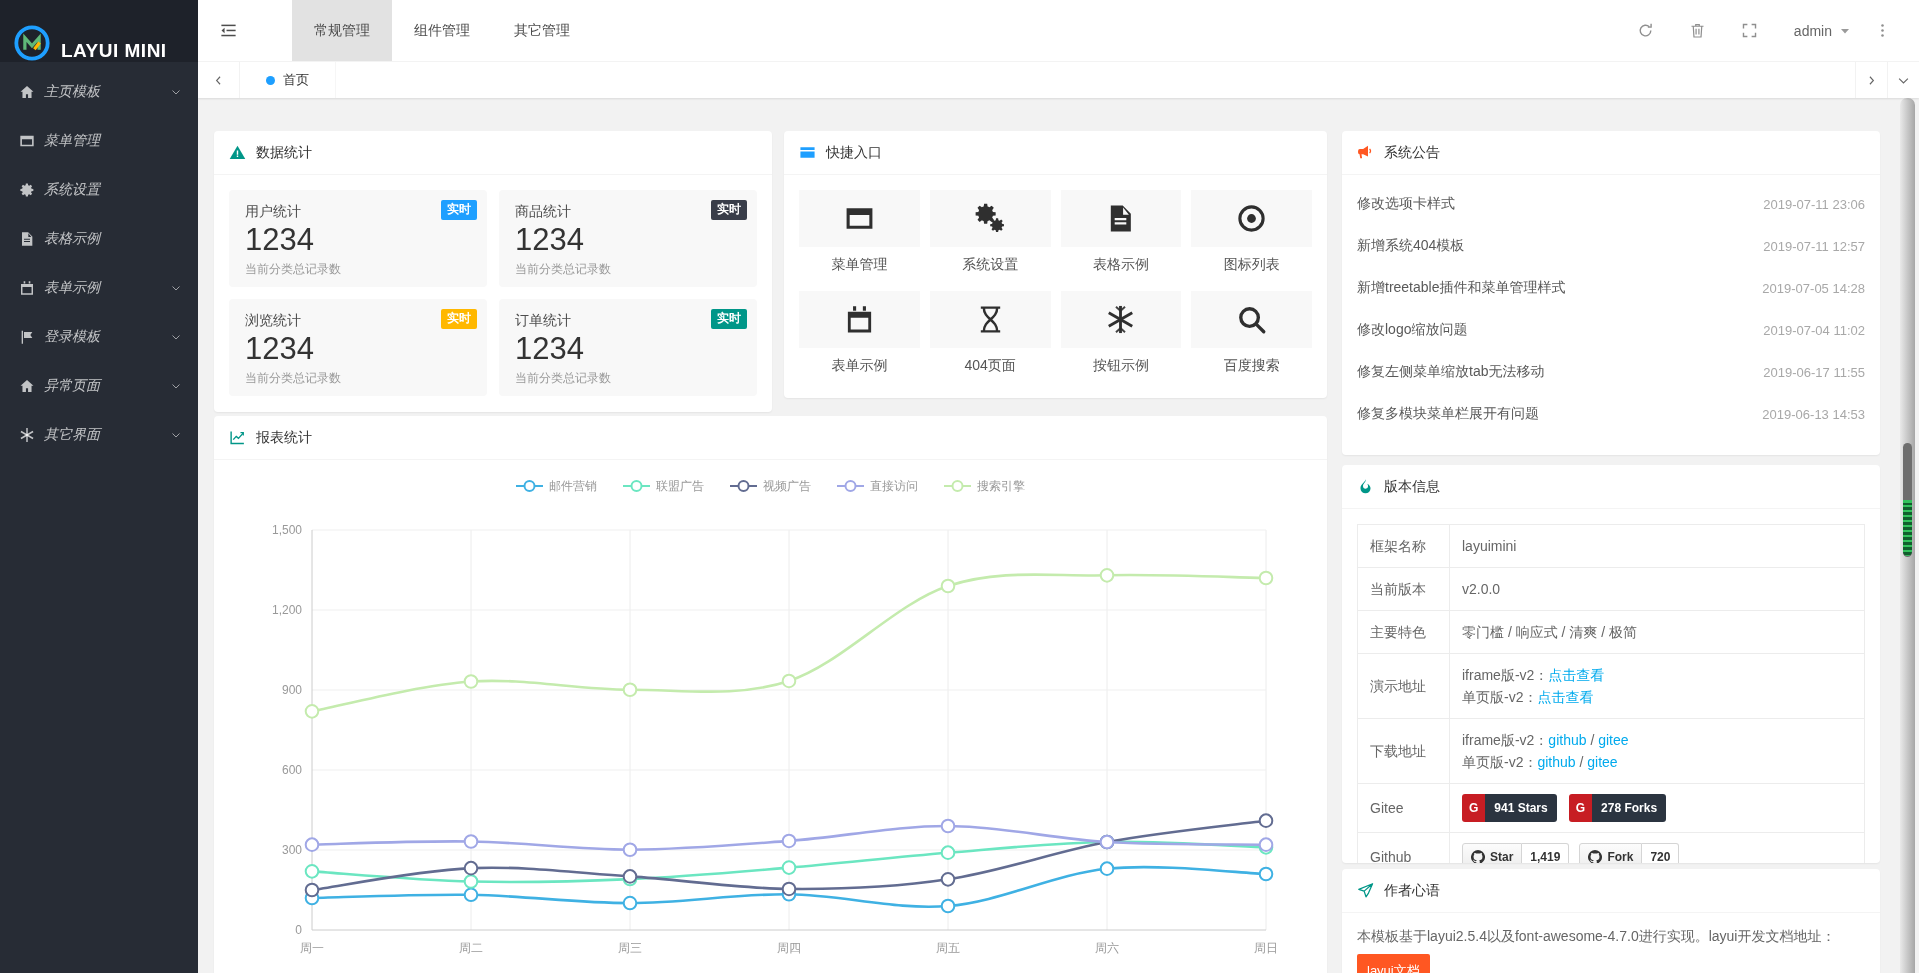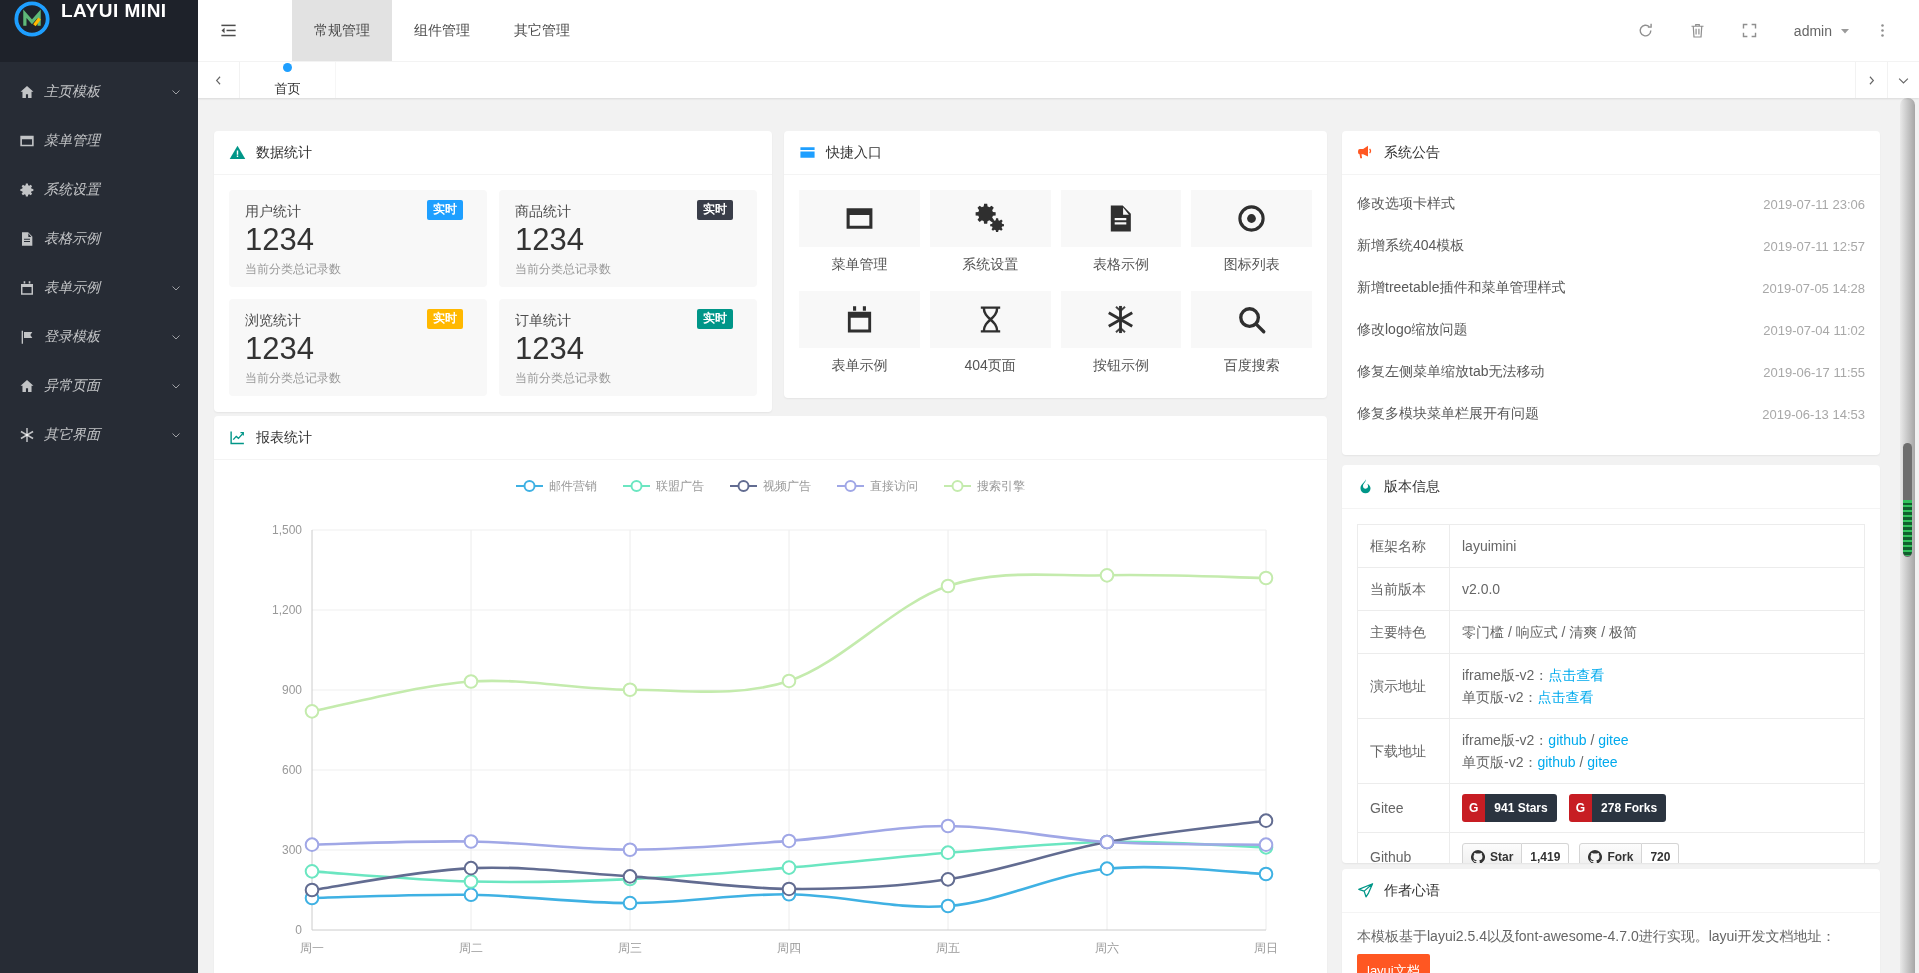--- a/index.html
+++ b/index.html
@@ -3,21 +3,21 @@
 <meta charset="utf-8">
 <style>
   *{box-sizing:border-box;margin:0;padding:0;}
   html,body{width:1919px;height:973px;overflow:hidden;}
   body{font-family:"Liberation Sans","DejaVu Sans",sans-serif;background:#f2f2f2;font-size:14px;color:#333;}
   svg{display:block;width:100%;height:100%;}
   #app{position:relative;width:1919px;height:973px;overflow:hidden;}
 
   
   .sidebar{position:absolute;left:0;top:0;width:198px;height:100%;background:#272c35;z-index:5;}
-  .logo-bar{height:62px;background:#1e222a;display:flex;align-items:flex-start;padding-left:13px;gap:10px;}
+  .logo-bar{height:62px;background:#1e222a;display:flex;align-items:flex-end;padding-left:13px;gap:10px;}
   .logo-mark{width:38px;height:38px;flex:none;}
   .logo-text{color:#fff;font-size:19px;font-weight:bold;letter-spacing:.5px;white-space:nowrap;}
   .side-nav{padding-top:5px;}
   .menu-item{display:flex;align-items:center;height:49px;padding:0 16px 0 19px;color:rgba(255,255,255,.72);font-size:14px;cursor:pointer;font-style:italic;}
   .mi-icon{width:16px;height:16px;margin-right:9px;flex:none;}
   .mi-label{flex:1;}
   .mi-caret{width:12px;height:12px;opacity:.85;}
 
   
   .header{position:absolute;left:198px;top:0;right:0;height:62px;background:#fff;display:flex;align-items:stretch;border-bottom:1px solid #f3f3f3;z-index:4;}
@@ -29,38 +29,38 @@
   .header-right{margin-left:auto;display:flex;align-items:center;padding-right:20px;color:#8f8f8f;}
   .h-act{width:52px;display:flex;align-items:center;justify-content:center;cursor:pointer;}
   .h-act .ic{width:17px;height:17px;}
   .h-user{display:flex;align-items:center;gap:7px;color:#666;margin:0 14px 0 18px;cursor:pointer;}
   .h-user .ic{width:12px;height:12px;color:#9a9a9a;}
 
   
   .tabbar{position:absolute;left:198px;top:62px;right:0;height:36px;background:#fff;box-shadow:0 1px 2px rgba(0,0,0,.1);display:flex;align-items:stretch;z-index:3;}
   .tb-btn{width:42px;border-right:1px solid #f2f2f2;display:flex;align-items:center;justify-content:center;color:#666;cursor:pointer;}
   .tb-btn .ic,.tb-rbtn .ic{width:15px;height:15px;}
-  .tb-tab{width:96px;display:flex;align-items:center;justify-content:center;gap:8px;font-size:13px;color:#333;border-right:1px solid #f6f6f6;cursor:pointer;flex-direction:column;}
+  .tb-tab{width:96px;display:flex;align-items:center;justify-content:center;gap:8px;font-size:13px;color:#333;border-right:1px solid #f6f6f6;cursor:pointer;}
   .tb-dot{width:9px;height:9px;border-radius:50%;flex:none;}
   .tb-right{margin-left:auto;display:flex;}
   .tb-rbtn{width:32px;border-left:1px solid #f2f2f2;display:flex;align-items:center;justify-content:center;color:#666;cursor:pointer;}
 
   
   .content{position:absolute;left:198px;top:98px;width:1721px;height:875px;overflow:hidden;}
   .card{position:absolute;background:#fff;border-radius:4px;box-shadow:0 1px 2px rgba(0,0,0,.06);overflow:hidden;}
   .card-h{height:44px;display:flex;align-items:center;gap:10px;padding:0 15px;border-bottom:1px solid #f4f4f4;font-size:14px;color:#333;}
   .ch-icon{width:17px;height:17px;flex:none;}
 
   #card-stats{left:16px;top:33px;width:558px;height:281px;}
   .stats-body{padding:15px;display:grid;grid-template-columns:1fr 1fr;gap:12px;}
   .stat-box{position:relative;background:#f8f8f8;border-radius:4px;padding:13px 16px;height:97px;}
   .stat-label{font-size:14px;color:#4d4d4d;}
   .stat-value{font-size:31px;color:#333;margin-top:1px;line-height:1.15;}
   .stat-desc{font-size:12px;color:#999;margin-top:3px;}
-  .stat-badge{position:absolute;top:10px;right:24px;color:#fff;font-size:12px;font-weight:bold;padding:2px 6px;border-radius:2px;line-height:1.3;}
+  .stat-badge{position:absolute;top:10px;right:10px;color:#fff;font-size:12px;font-weight:bold;padding:2px 6px;border-radius:2px;line-height:1.3;}
 
   #card-quick{left:586px;top:33px;width:543px;height:267px;}
   .quick-body{padding:15px 15px 0;display:grid;grid-template-columns:repeat(4,1fr);column-gap:10px;}
   .q-cell{margin-bottom:7px;cursor:pointer;}
   .q-tile{height:57px;background:#f8f8f8;display:flex;align-items:center;justify-content:center;color:#2f2f2f;}
   .q-tile .ic{width:31px;height:31px;}
   .q-label{text-align:center;font-size:14px;color:#555;margin:9px 0 10px;}
 
   #card-report{left:16px;top:318px;width:1113px;height:650px;}
   .legend{display:flex;justify-content:center;gap:26px;margin-top:16px;height:20px;align-items:center;}

